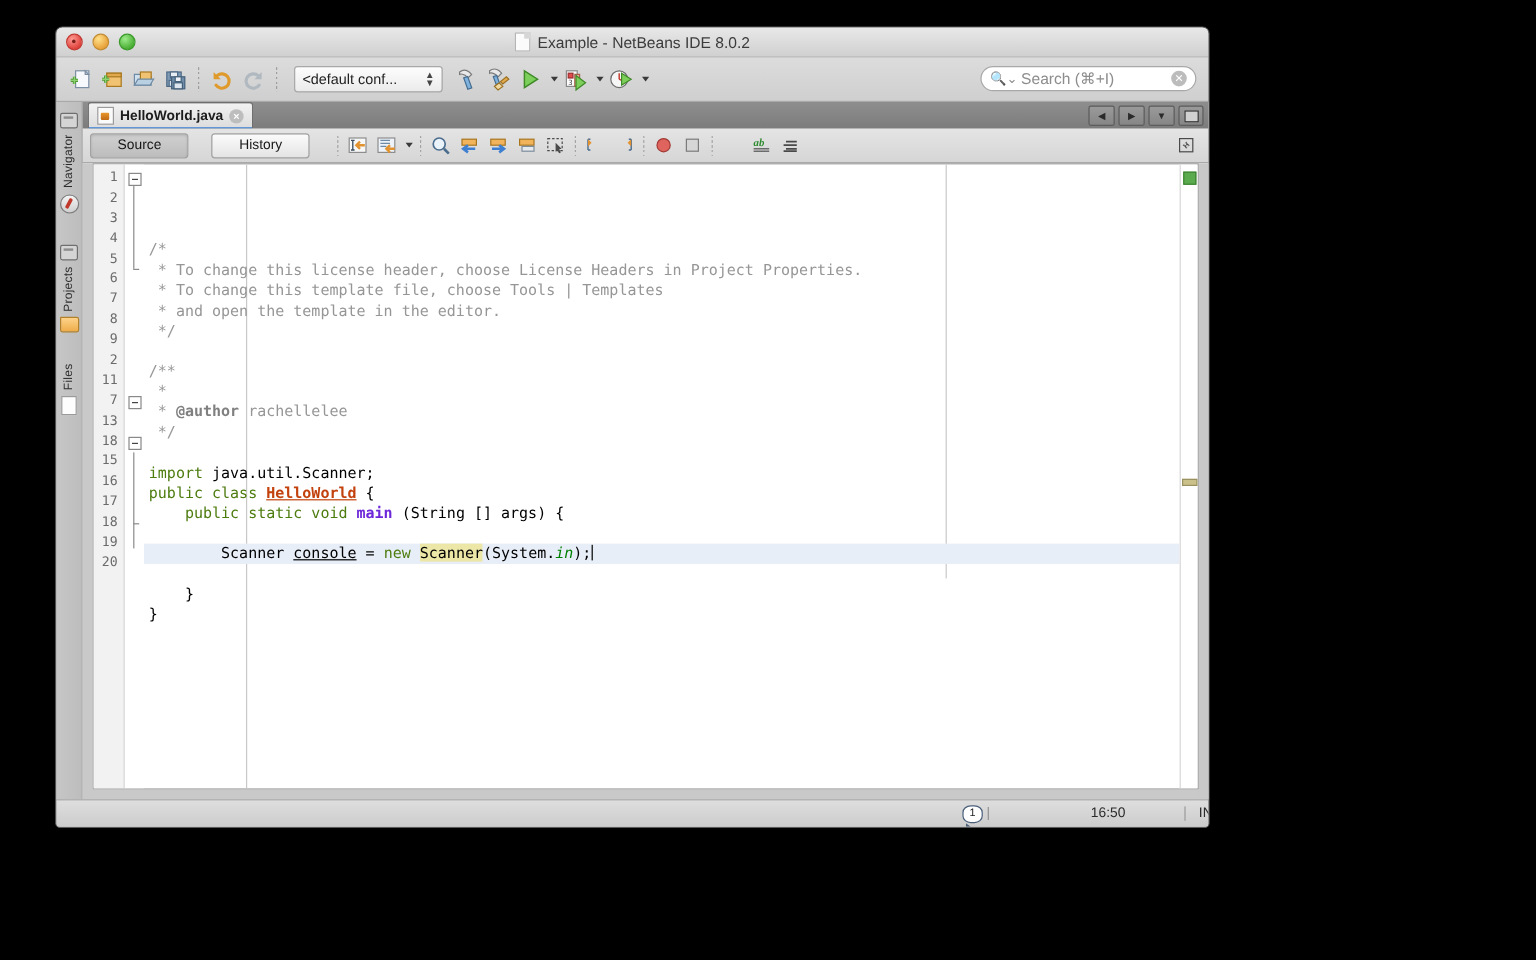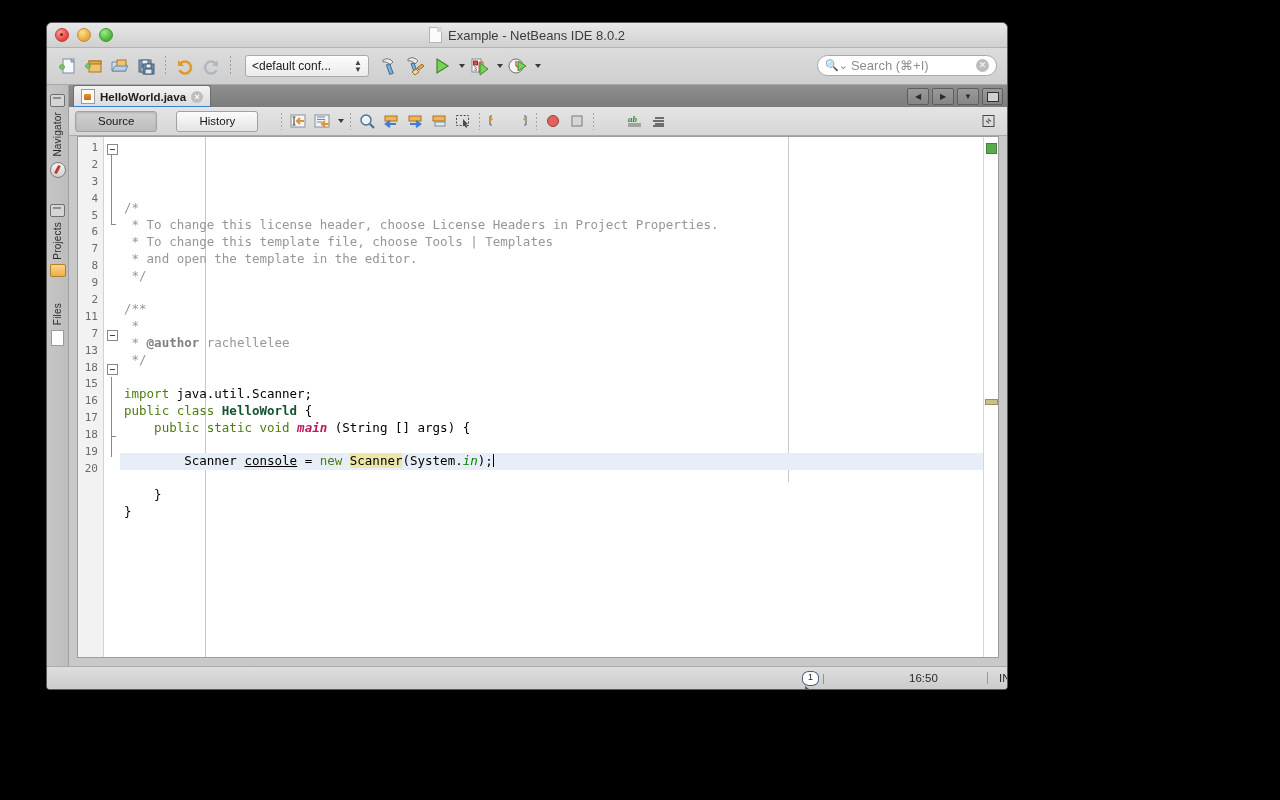--- a/index.html
+++ b/index.html
@@ -114,22 +114,22 @@
   .foldline{position:absolute;left:7px;width:1px;background:#8a8a8a;}
   .foldend{position:absolute;width:5px;height:1px;background:#8a8a8a;left:7px;}
 
   .codetext{flex:1;position:relative;font-family:"DejaVu Sans Mono",monospace;font-size:12.5px;
     padding-top:3px;min-width:0;overflow:hidden;white-space:pre;}
   .cl{height:16.9px;line-height:16.9px;padding-left:4px;position:relative;color:#000;}
   .cl.hl{background:#e8eef8;}
   .cmt{color:#969696;}
   .cmt b{color:#808080;font-weight:bold;}
   .kw{color:#4d7c0f;}
-  .bold{font-weight:bold;color:#14532d;}
-  .it{font-style:italic;font-weight:bold;color:#be185d;}
+  .bold{font-weight:bold;color:#c2410c;text-decoration:underline;}
+  .it{font-weight:bold;color:#6d28d9;}
   .fld{color:#008000;font-style:italic;}
   .und{text-decoration:underline;}
   .mark{background:#ece7a6;}
   .cursor{display:inline-block;width:1px;height:13px;background:#000;vertical-align:-2px;}
 
   .indentline{position:absolute;top:0;bottom:0;width:1px;background:#c8c8c8;}
   .marginline{position:absolute;top:0;bottom:0;width:1px;background:#c9c9c9;}
 
   
   .errstrip{width:14px;flex:0 0 14px;background:#fff;border-left:1px solid #d6d6d6;position:relative;}

